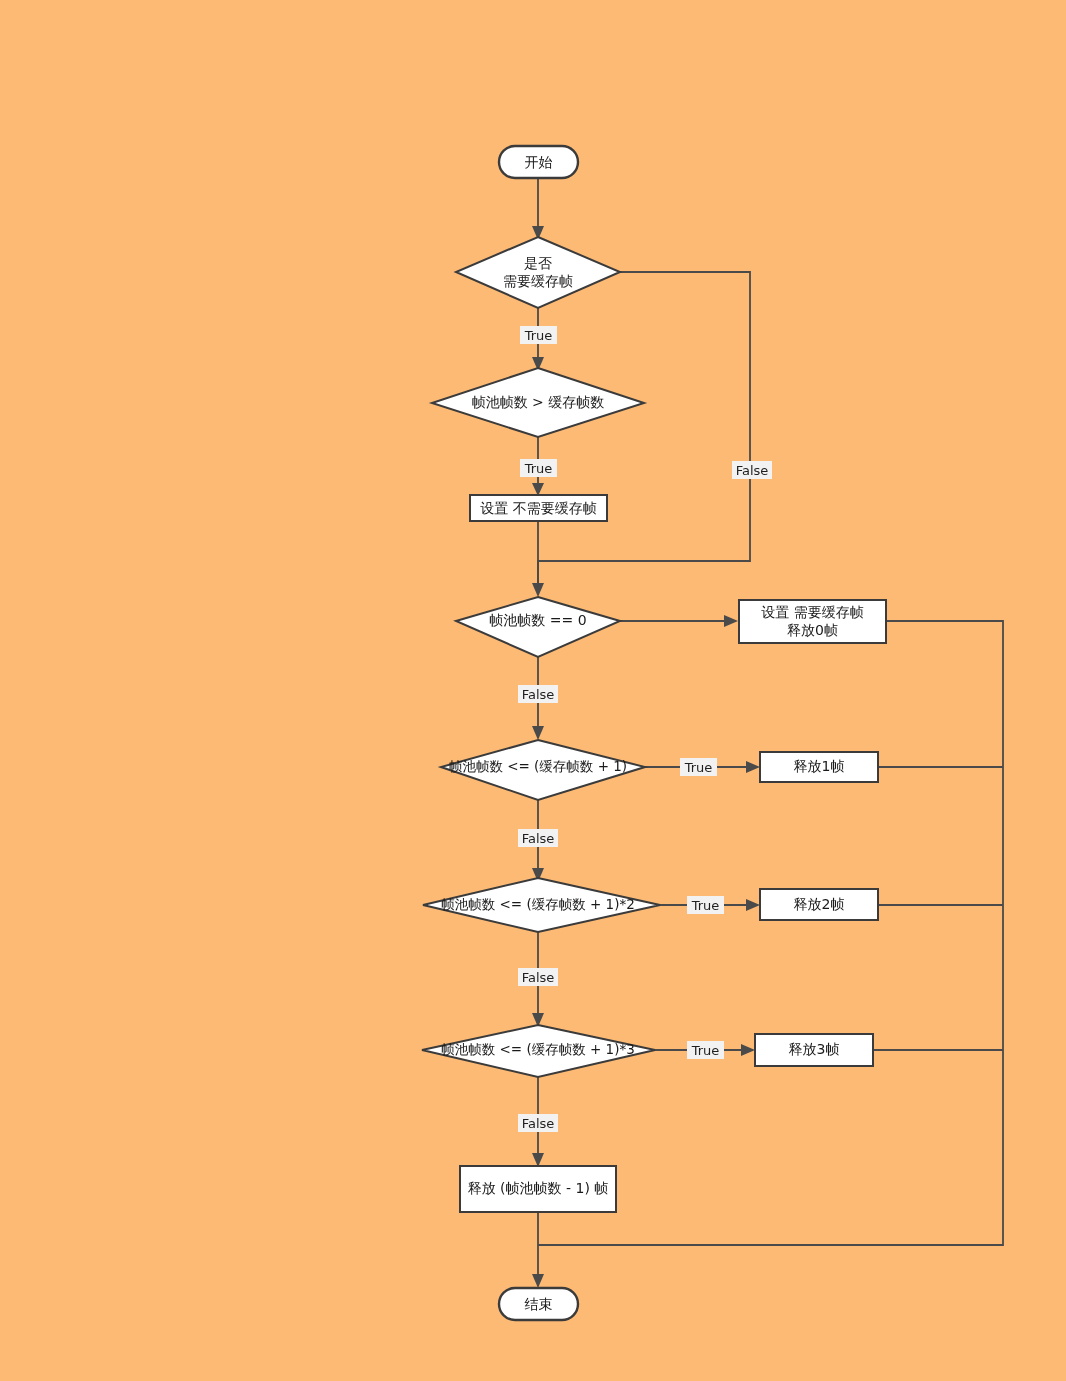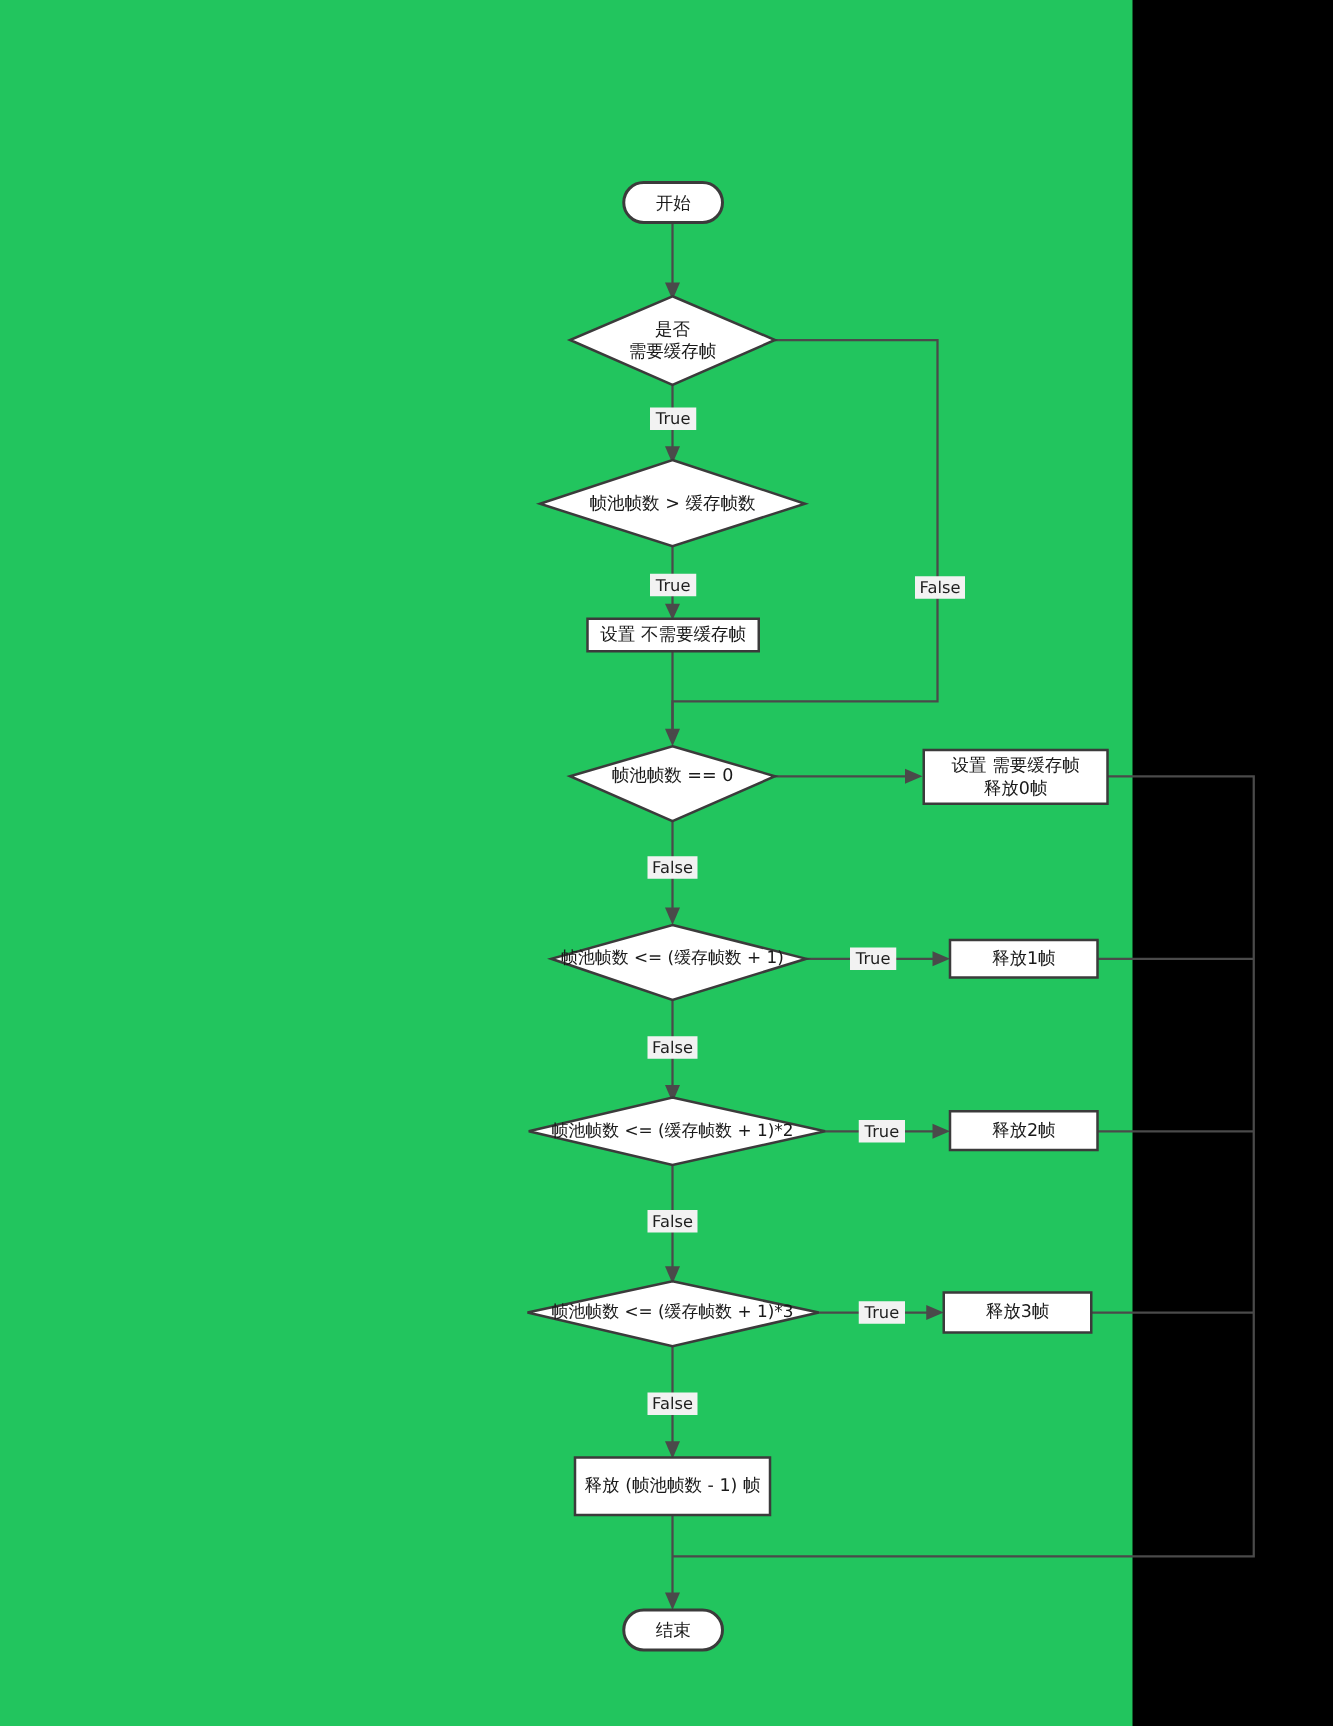--- a/index.html
+++ b/index.html
@@ -8,23 +8,23 @@
     background: #000000;
   }
   body {
     width: 1066px;
     height: 1381px;
     overflow: hidden;
     font-family: "DejaVu Sans", sans-serif;
   }
   #flow-root {
     position: relative;
-    width: 906px;
+    width: 1066px;
     height: 1381px;
-    background: #22c55e;
+    background: #fdba74;
   }
   svg.flow-canvas {
     display: block;
     width: 1066px;
     height: 1381px;
   }
   .node-shape {
     fill: #ffffff;
     stroke: #3b3b3b;
     stroke-width: 2;

